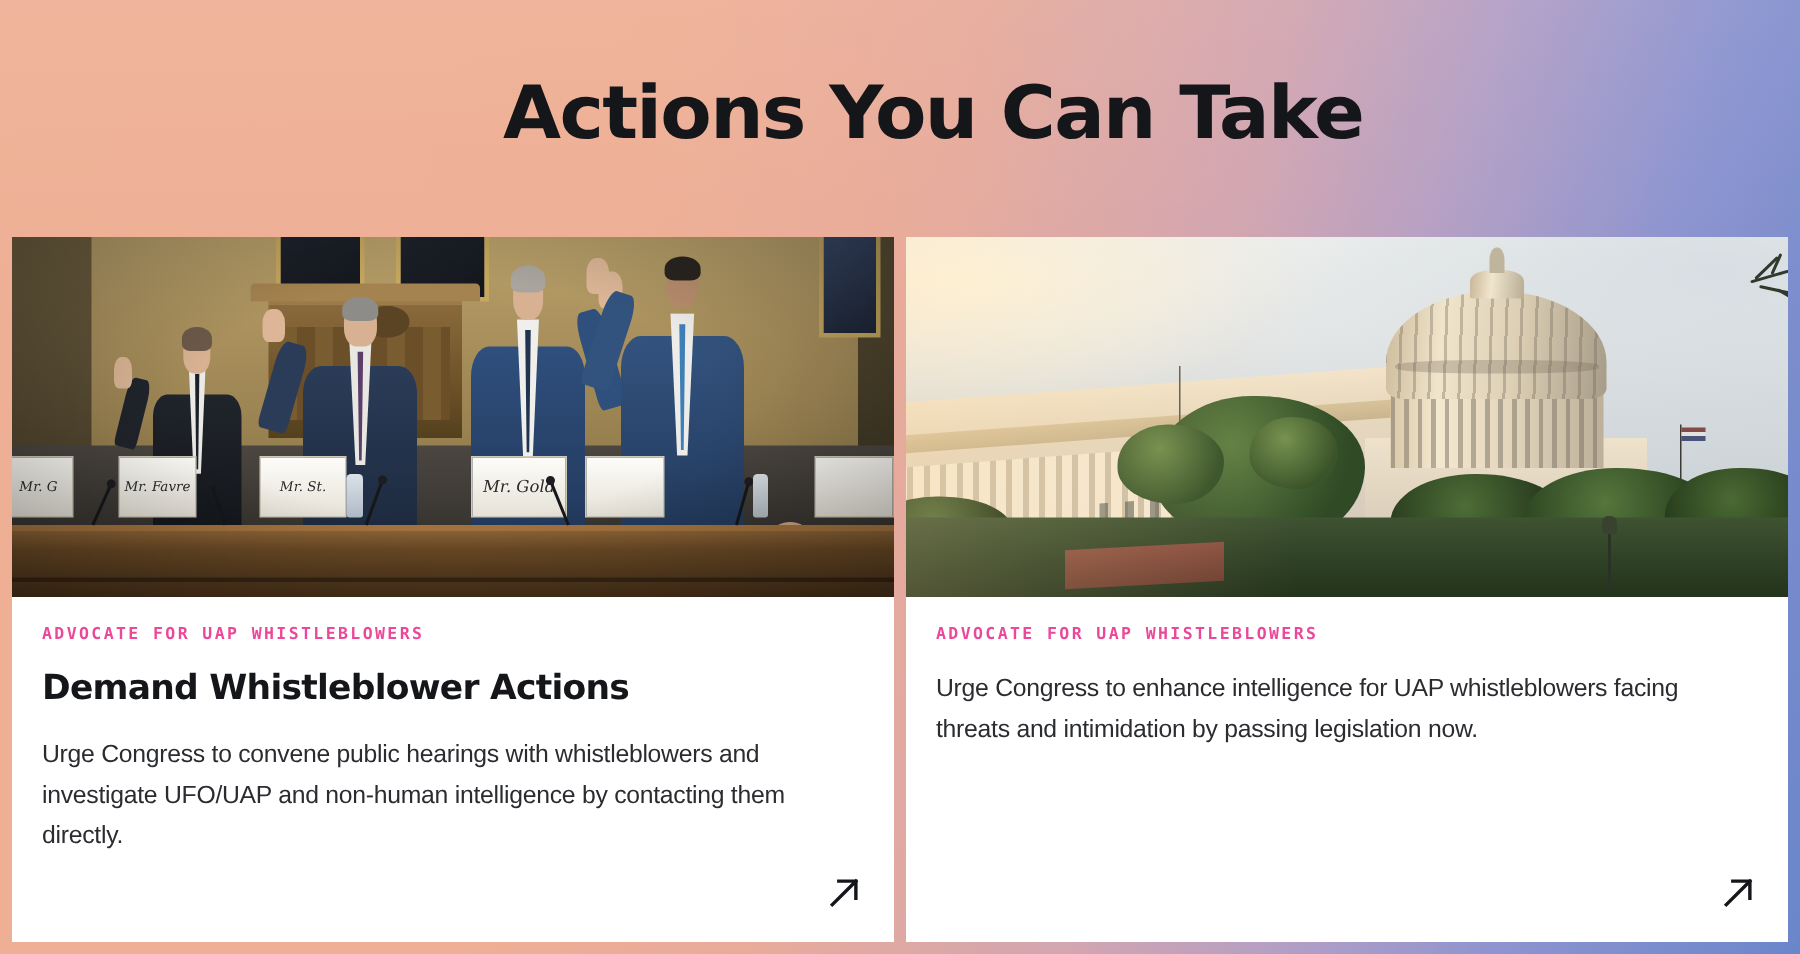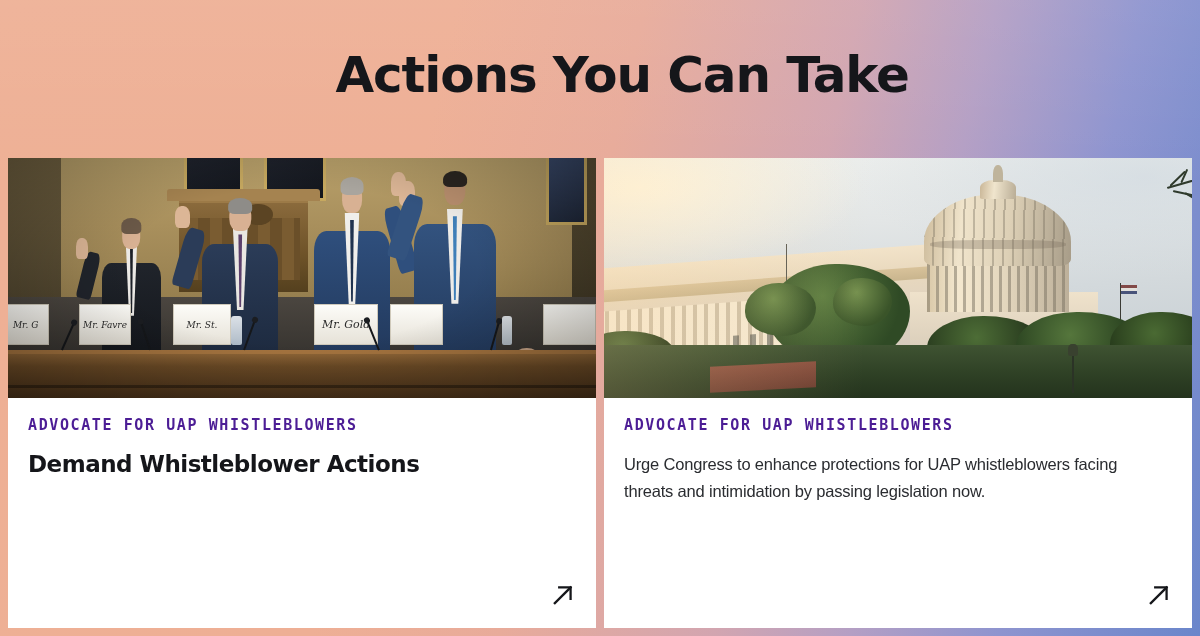--- a/index.html
+++ b/index.html
@@ -69,24 +69,24 @@
   }
   .card-body {
     flex:1 1 auto;
     padding:18px 20px 0 20px;
     position:relative;
     display:flex;
     flex-direction:column;
   }
   .eyebrow {
     font-family:"DejaVu Sans Mono","Liberation Mono",monospace;
-    font-size:15px;
+    font-size:11px;
     font-weight:700;
     letter-spacing:1.6px;
-    color:#4c1d95;
+    color:#ec4899;
     margin-bottom:17px;
     white-space:nowrap;
   }
   .card-title {
     font-family:"DejaVu Sans", sans-serif;
     font-weight:700;
     font-size:23px;
     letter-spacing:-0.5px;
     color:#15161a;
     margin-bottom:18px;
@@ -478,20 +478,21 @@
         <div class="bottle" style="left:38%;"></div>
         <div class="bottle" style="left:84%;"></div>
 
         <div class="hr-vignette"></div>
       </div>
     </div>
 
     <div class="card-body">
       <div class="eyebrow">ADVOCATE FOR UAP WHISTLEBLOWERS</div>
       <div class="card-title">Demand Whistleblower Actions</div>
+      <p class="card-desc">Urge Congress to convene public hearings with whistleblowers and investigate UFO/UAP and non-human intelligence by contacting them directly.</p>
 
       <span class="card-arrow">
         <svg viewBox="0 0 24 24" fill="none" stroke="currentColor" stroke-width="2.1" stroke-linecap="square" stroke-linejoin="miter">
           <line x1="4.5" y1="19.5" x2="19" y2="5"></line>
           <polyline points="8.5,5 19,5 19,15.5"></polyline>
         </svg>
       </span>
     </div>
   </a>
 
@@ -536,21 +537,21 @@
 
         <div class="cap-ground"></div>
         <div class="cap-wall"></div>
         <div class="lamp"></div>
         <div class="cap-glow"></div>
       </div>
     </div>
 
     <div class="card-body">
       <div class="eyebrow">ADVOCATE FOR UAP WHISTLEBLOWERS</div>
-      <p class="card-desc">Urge Congress to enhance protections for UAP whistleblowers facing threats and intimidation by passing legislation now.</p>
+      <p class="card-desc">Urge Congress to enhance intelligence for UAP whistleblowers facing threats and intimidation by passing legislation now.</p>
 
       <span class="card-arrow">
         <svg viewBox="0 0 24 24" fill="none" stroke="currentColor" stroke-width="2.1" stroke-linecap="square" stroke-linejoin="miter">
           <line x1="4.5" y1="19.5" x2="19" y2="5"></line>
           <polyline points="8.5,5 19,5 19,15.5"></polyline>
         </svg>
       </span>
     </div>
   </a>
 

